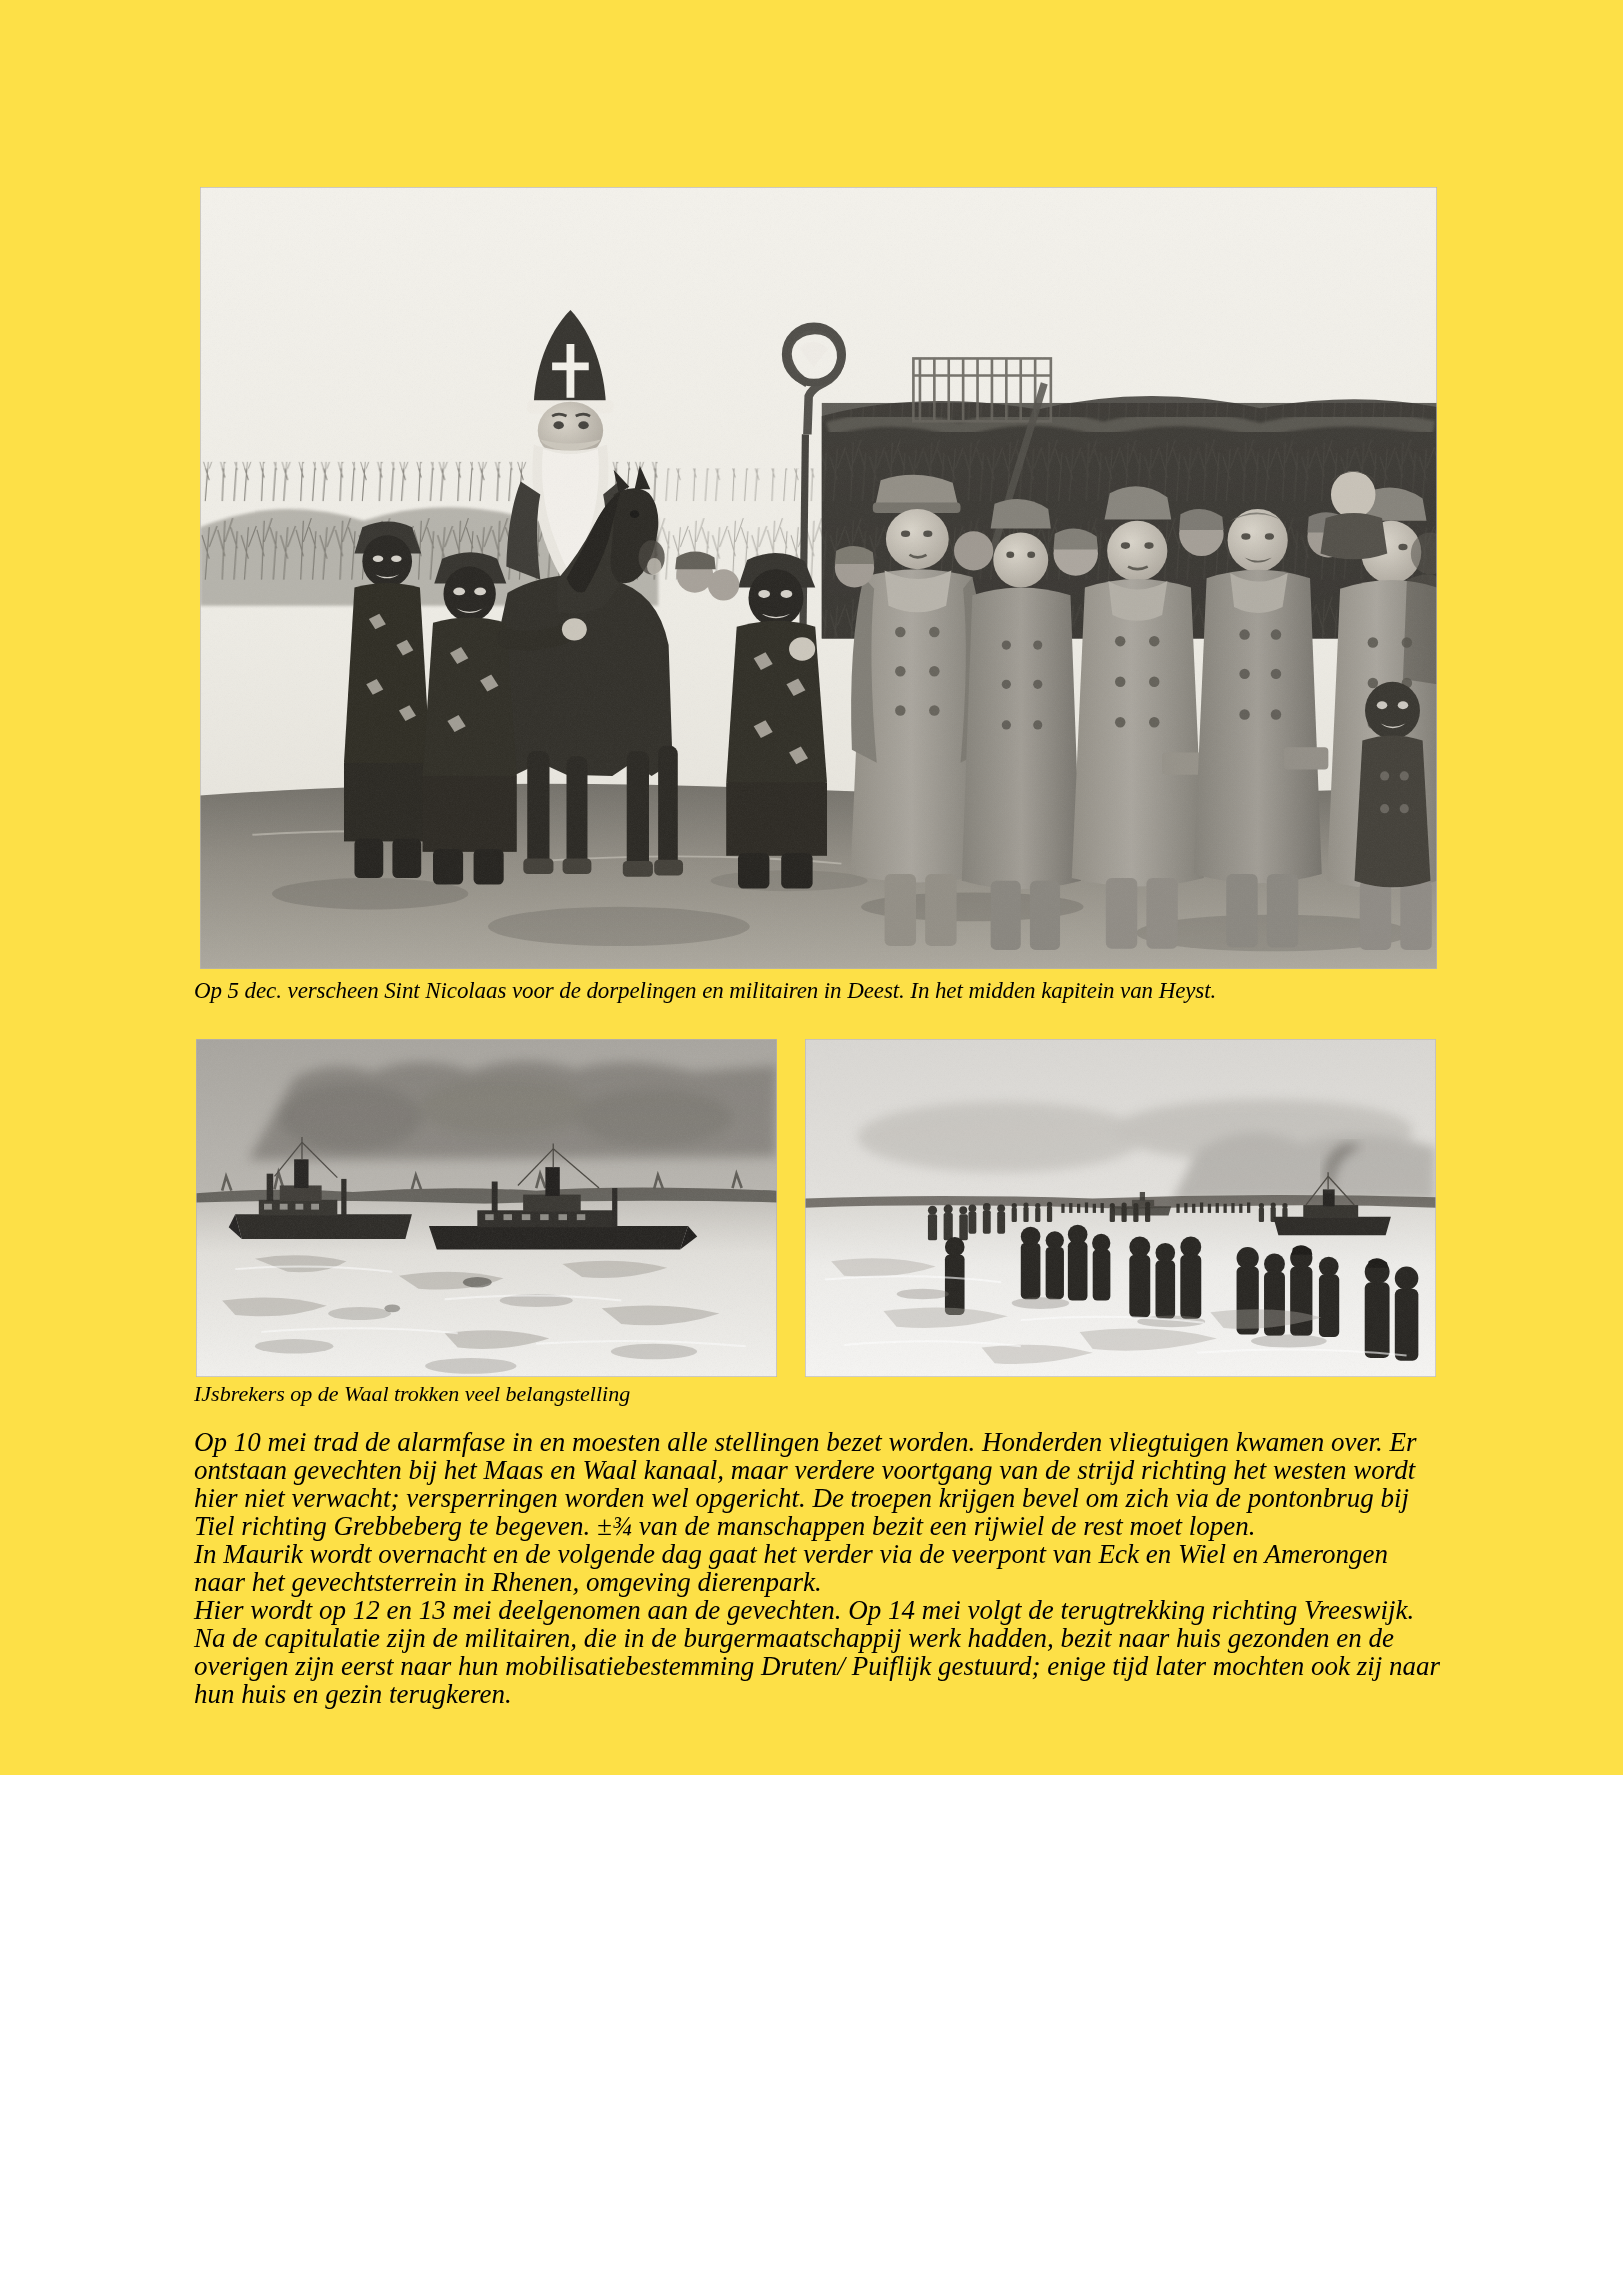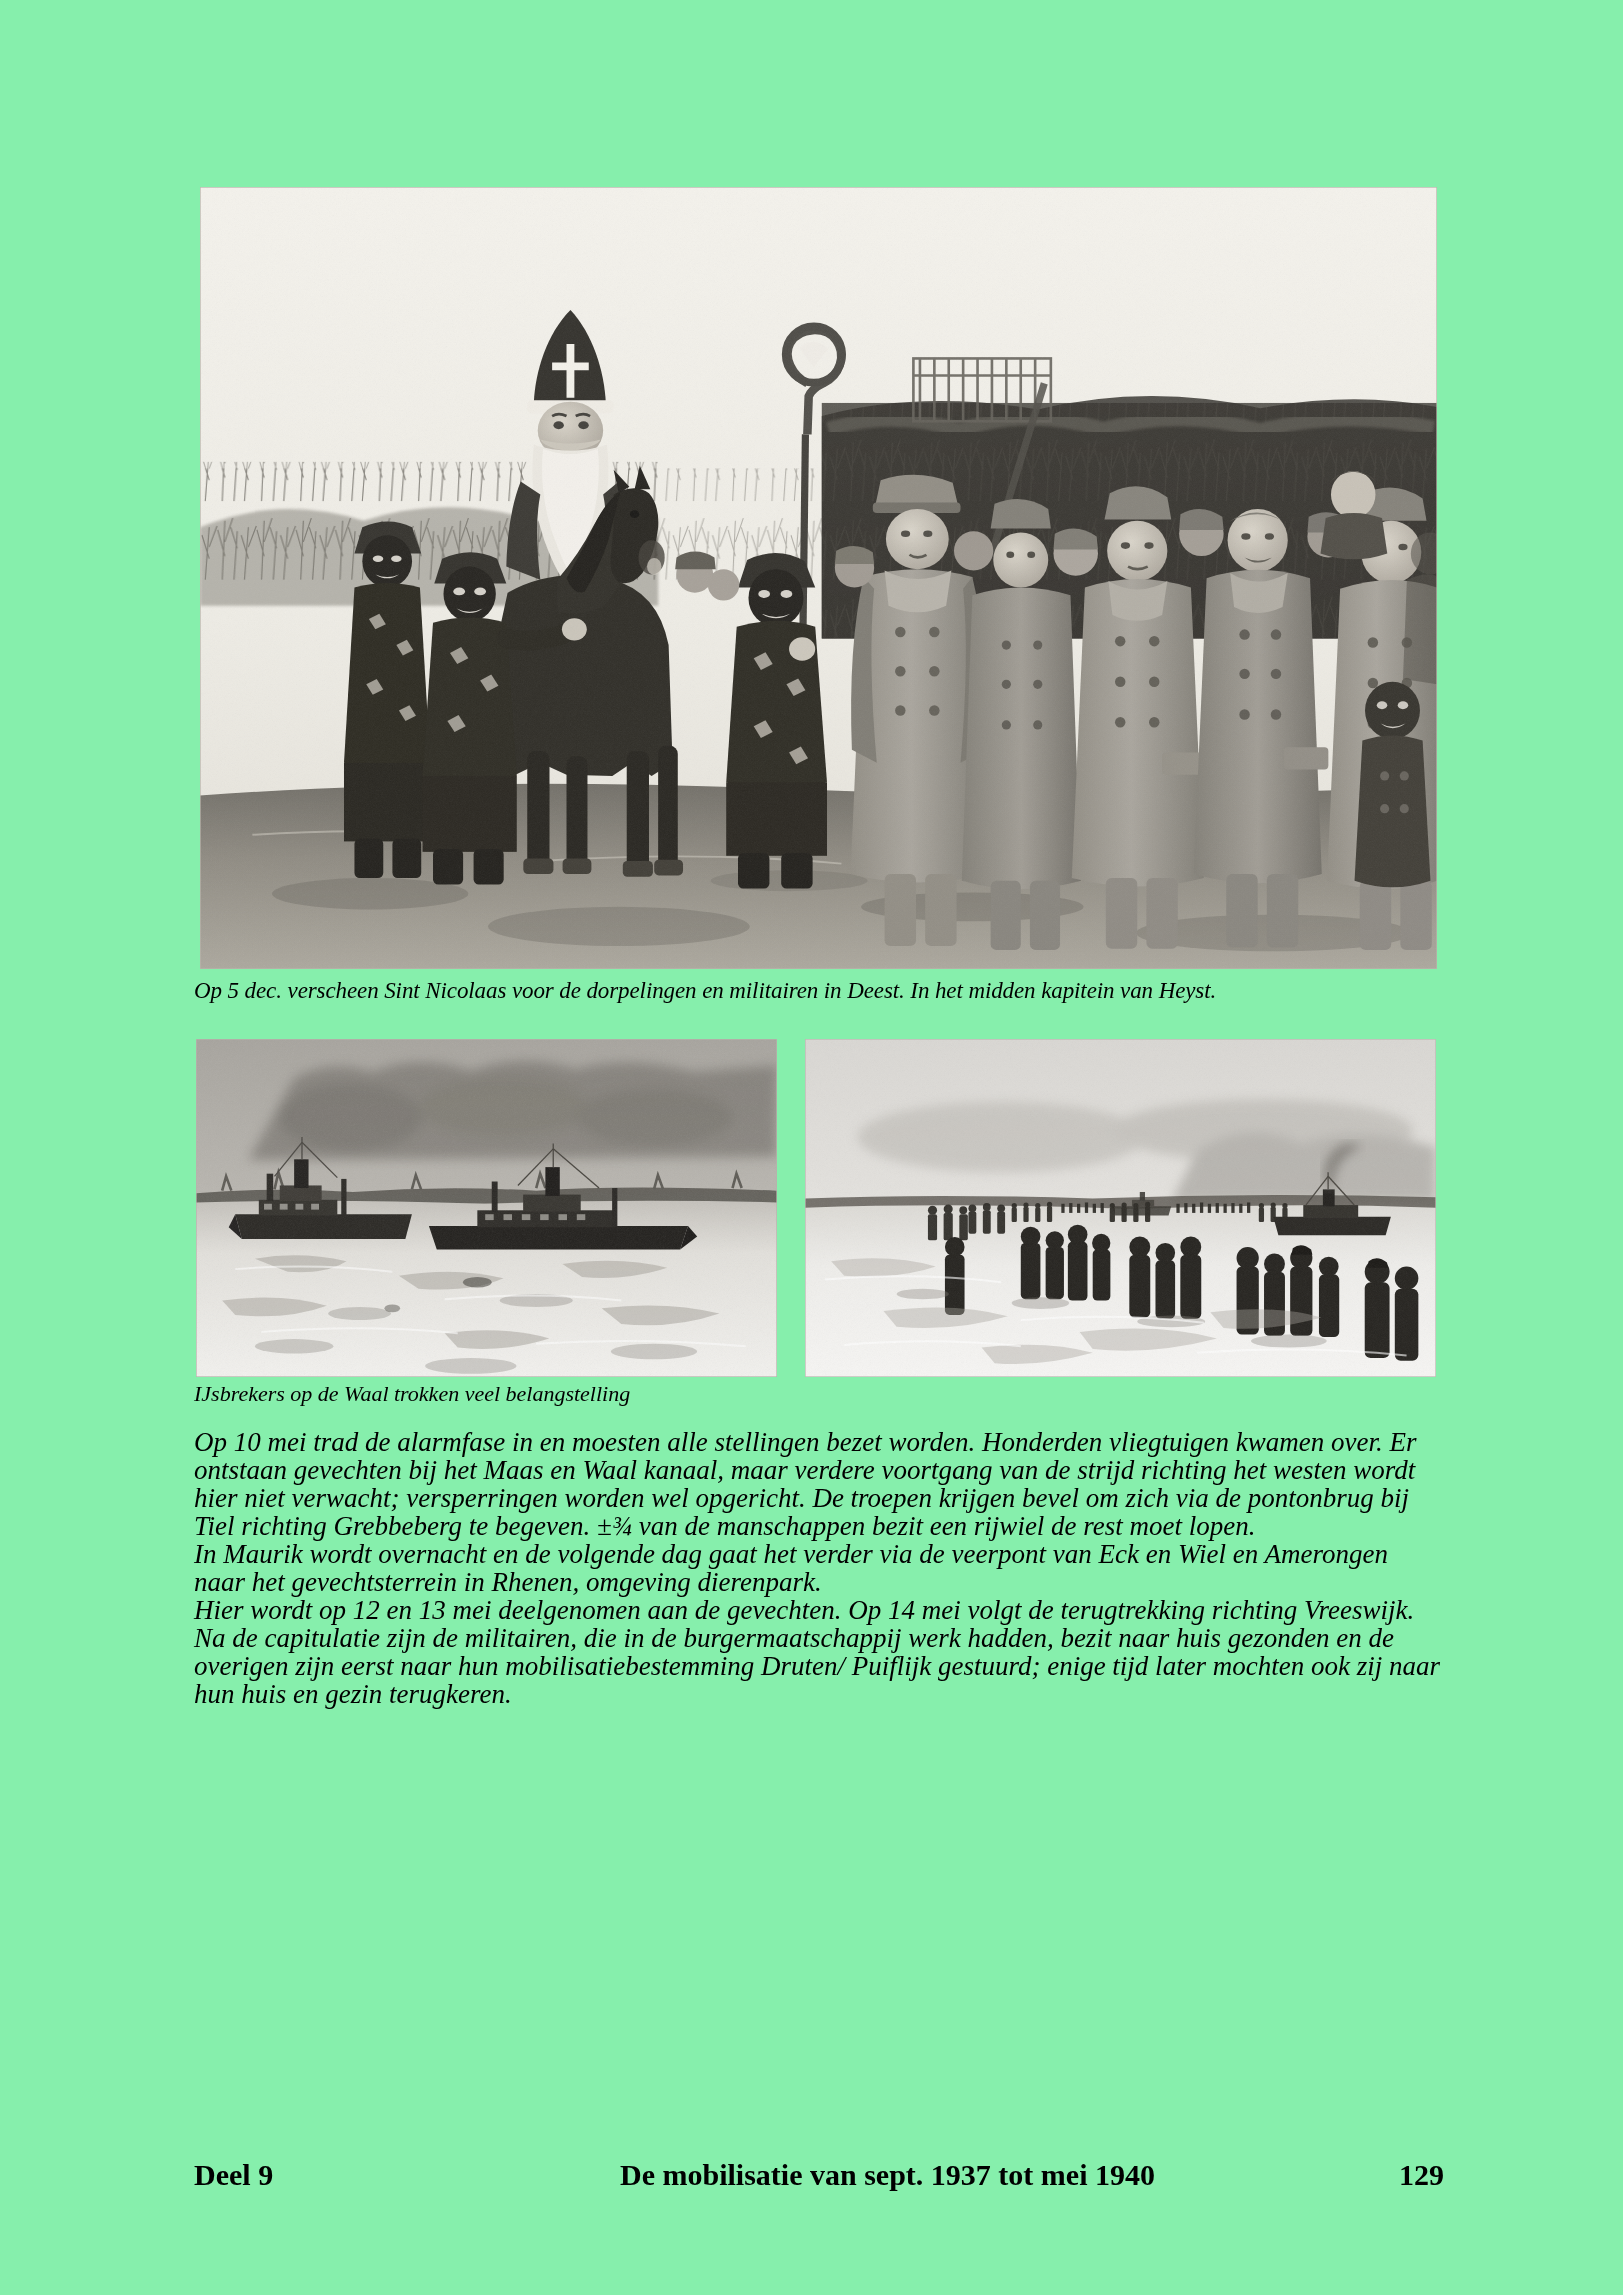--- a/index.html
+++ b/index.html
@@ -3,22 +3,22 @@
 <meta charset="utf-8">
 <style>
   html, body {
     margin: 0;
     padding: 0;
     background: #ffffff;
   }
   .page {
     position: relative;
     width: 1623px;
-    height: 2295px;
-    background: #86efac;
+    height: 1775px;
+    background: #fde047;
     overflow: hidden;
     font-family: "Liberation Serif", serif;
   }
 
   
   .photo {
     position: absolute;
     overflow: hidden;
     background: #e8e6e0;
   }

